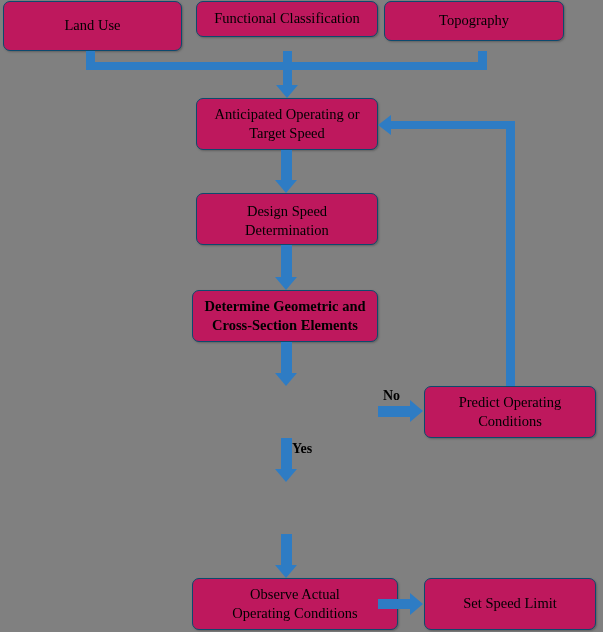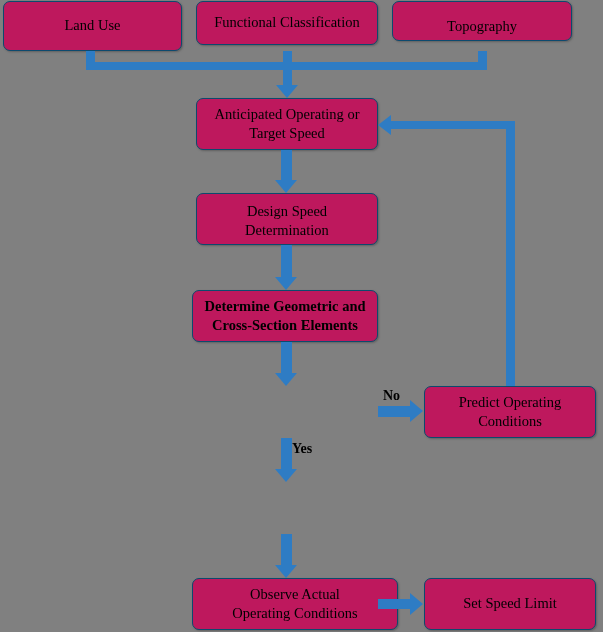--- a/index.html
+++ b/index.html
@@ -74,25 +74,25 @@
 </style>
 </head>
 <body>
 
 <div id="canvas">
 
   <div class="node" style="left:3px; top:1px; width:179px; height:50px;">
     <span class="label">Land Use</span>
   </div>
 
-  <div class="node" style="left:196px; top:1px; width:182px; height:44px;">
+  <div class="node" style="left:196px; top:1px; width:182px; height:36px;">
     <span class="label">Functional Classification</span>
   </div>
 
-  <div class="node" style="left:392px; top:1px; width:180px; height:40px;align-items:flex-end;">
+  <div class="node" style="left:384px; top:1px; width:180px; height:40px;">
     <span class="label">Topography</span>
   </div>
 
   <div class="conn" style="left:86px; top:51px; width:9px; height:19px;"></div>
 
   <div class="conn" style="left:478px; top:51px; width:9px; height:19px;"></div>
 
   <div class="conn" style="left:86px; top:62px; width:401px; height:8px;"></div>
 
   <div class="conn" style="left:283px; top:51px; width:9px; height:36px;"></div>

